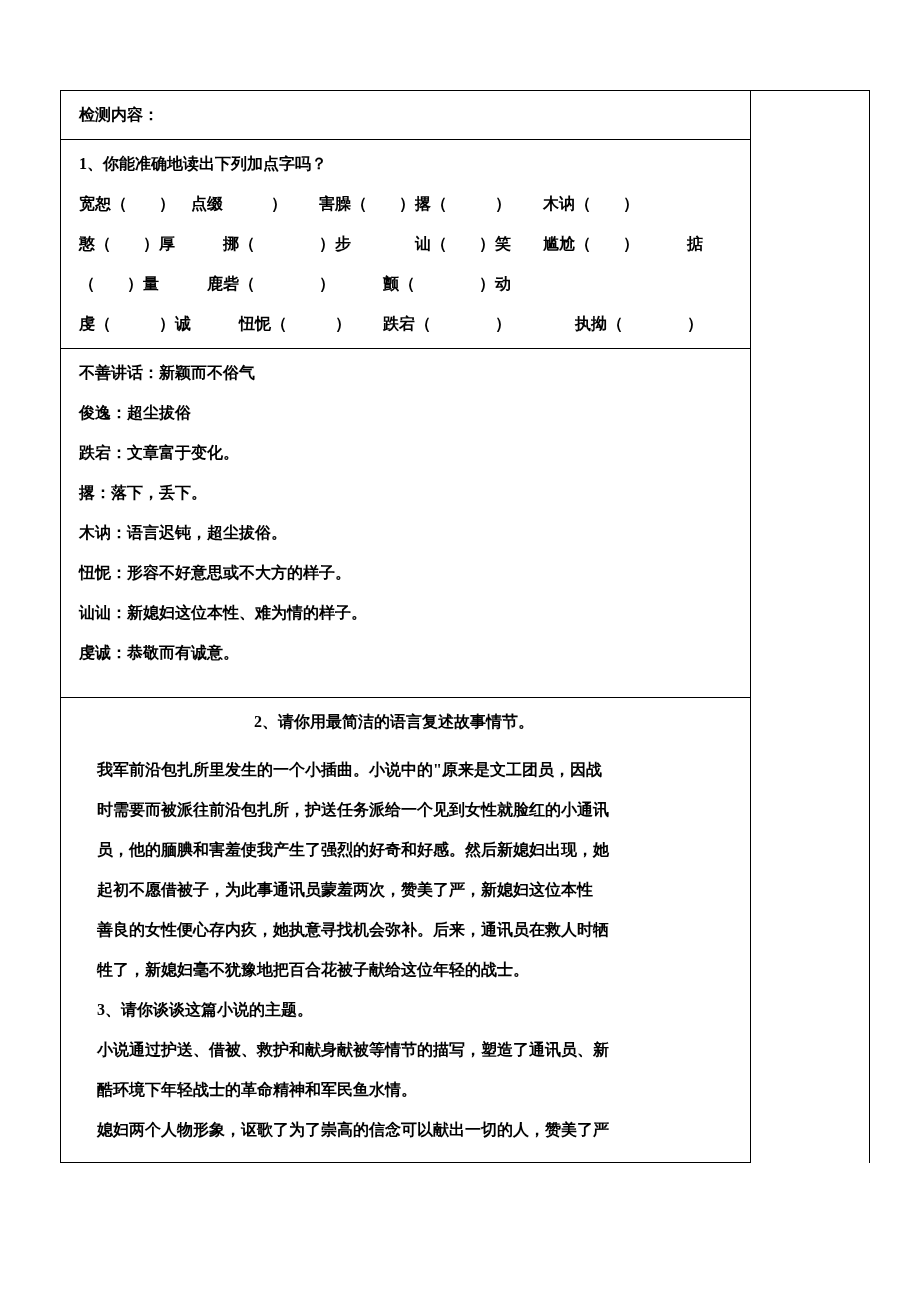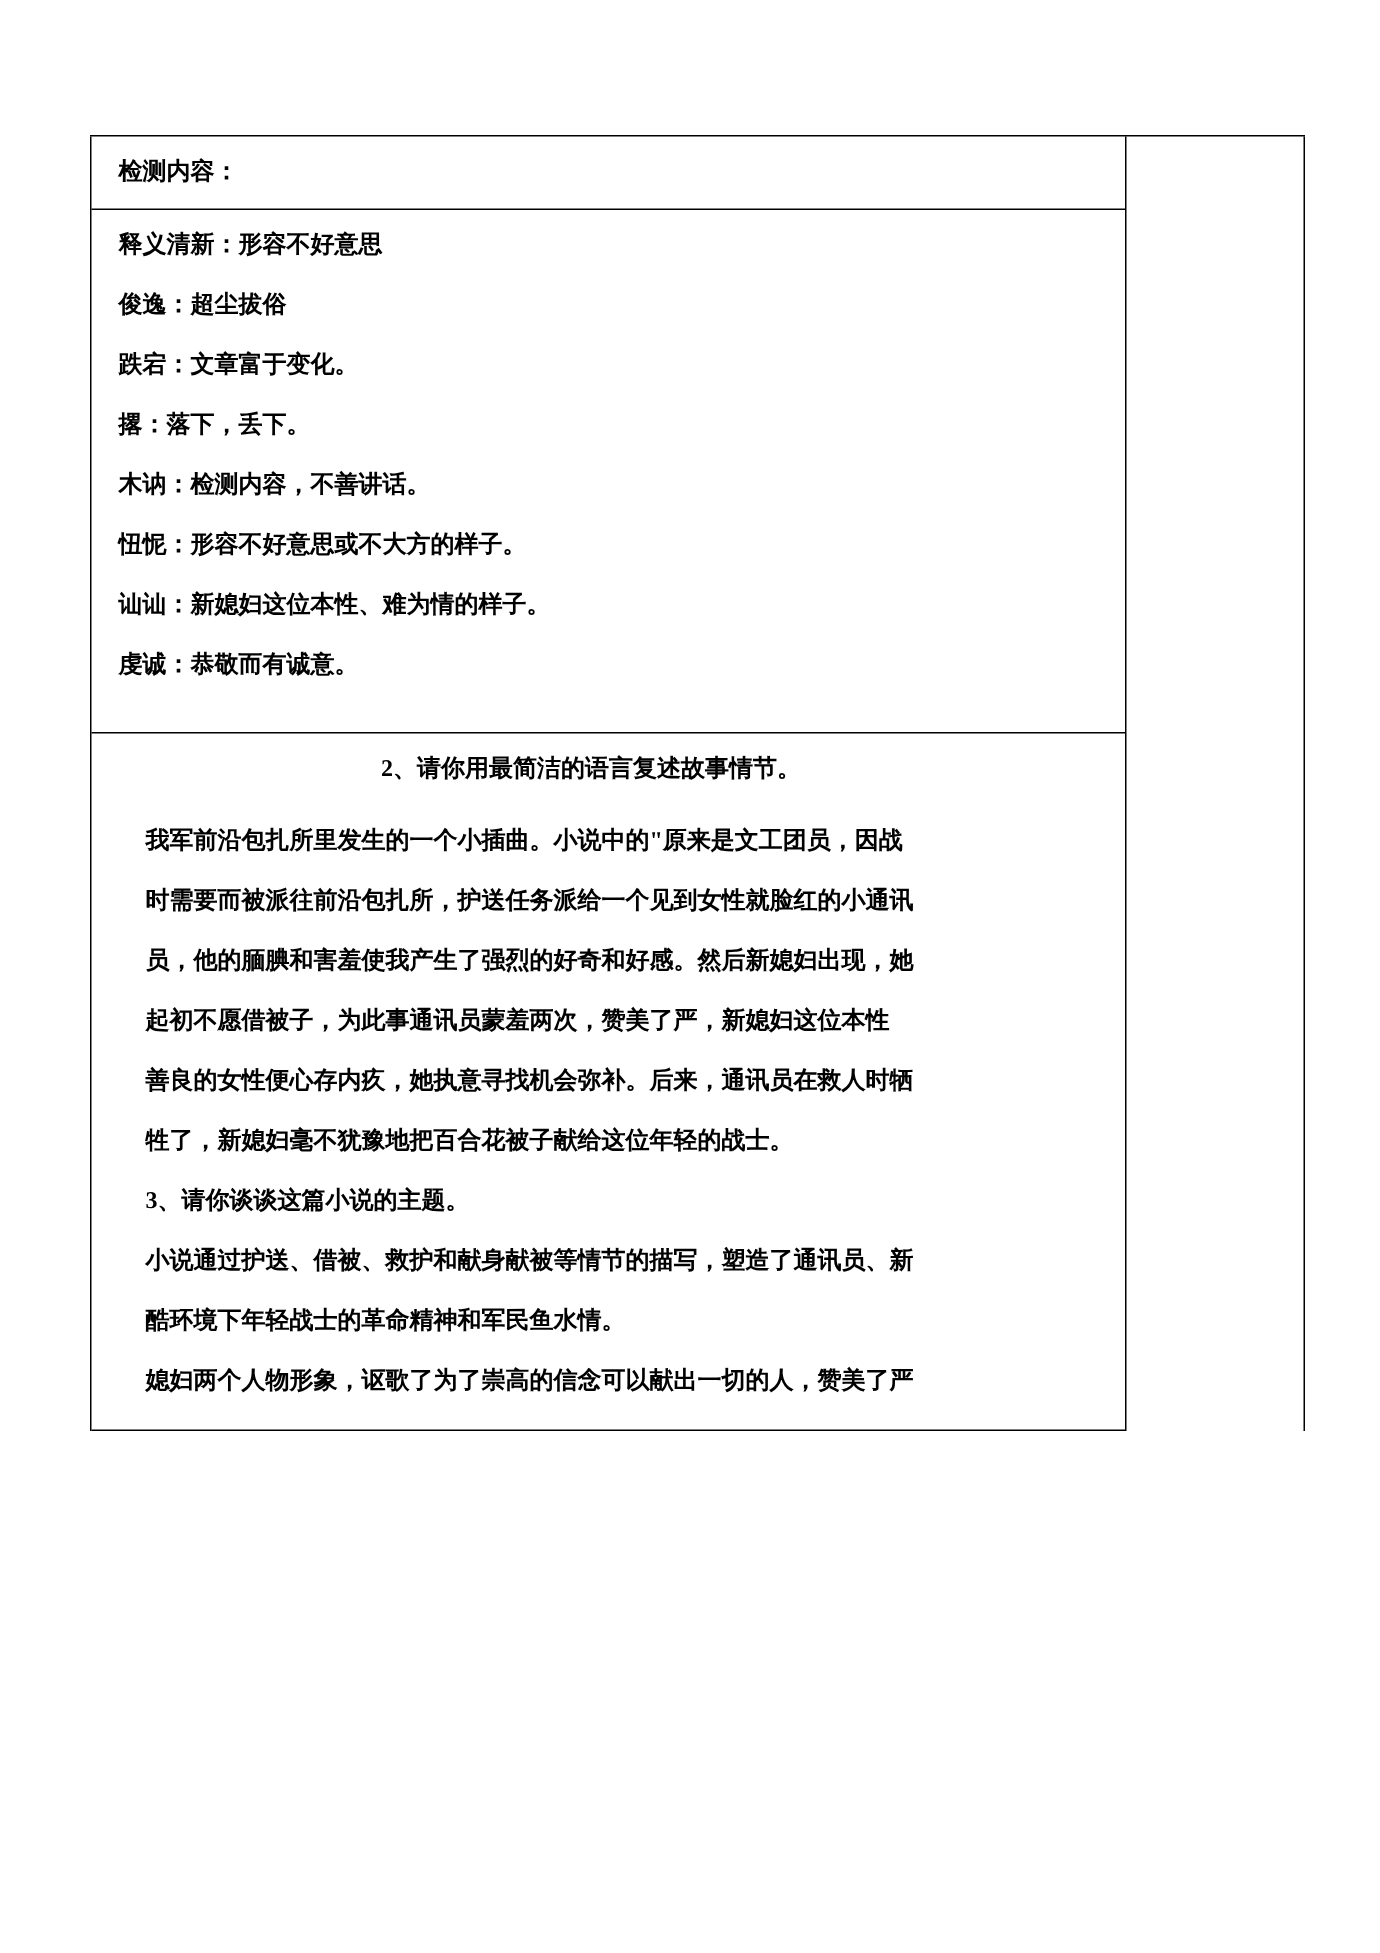--- a/index.html
+++ b/index.html
@@ -57,27 +57,34 @@
 </head>
 <body>
 
 <div class="outer">
   <div class="main-col">
 
     <div class="header-row">
       <span>检测内容：</span>
     </div>
 
+    <div class="q1-block">
+      <div class="line">1、你能准确地读出下列加点字吗？</div>
+      <div class="line">宽恕（　　）　点缀　　　）　　害臊（　　）撂（　　　）　　木讷（　　）</div>
+      <div class="line">憨（　　）厚　　　挪（　　　　）步　　　　讪（　　）笑　　尴尬（　　）　　　掂</div>
+      <div class="line">（　　）量　　　鹿砦（　　　　）　　　颤（　　　　）动</div>
+      <div class="line">虔（　　　）诚　　　忸怩（　　　）　　跌宕（　　　　）　　　　执拗（　　　　）</div>
+    </div>
 
     <div class="def-block">
-      <div class="line">释义清新：形容不好意思</div>
+      <div class="line">不善讲话：新颖而不俗气</div>
       <div class="line">俊逸：超尘拔俗</div>
       <div class="line">跌宕：文章富于变化。</div>
       <div class="line">撂：落下，丢下。</div>
-      <div class="line">木讷：检测内容，不善讲话。</div>
+      <div class="line">木讷：语言迟钝，超尘拔俗。</div>
       <div class="line">忸怩：形容不好意思或不大方的样子。</div>
       <div class="line">讪讪：新媳妇这位本性、难为情的样子。</div>
       <div class="line">虔诚：恭敬而有诚意。</div>
     </div>
 
     <div class="q2-header">
       <span>2、请你用最简洁的语言复述故事情节。</span>
     </div>
 
     <div class="q3-block">

